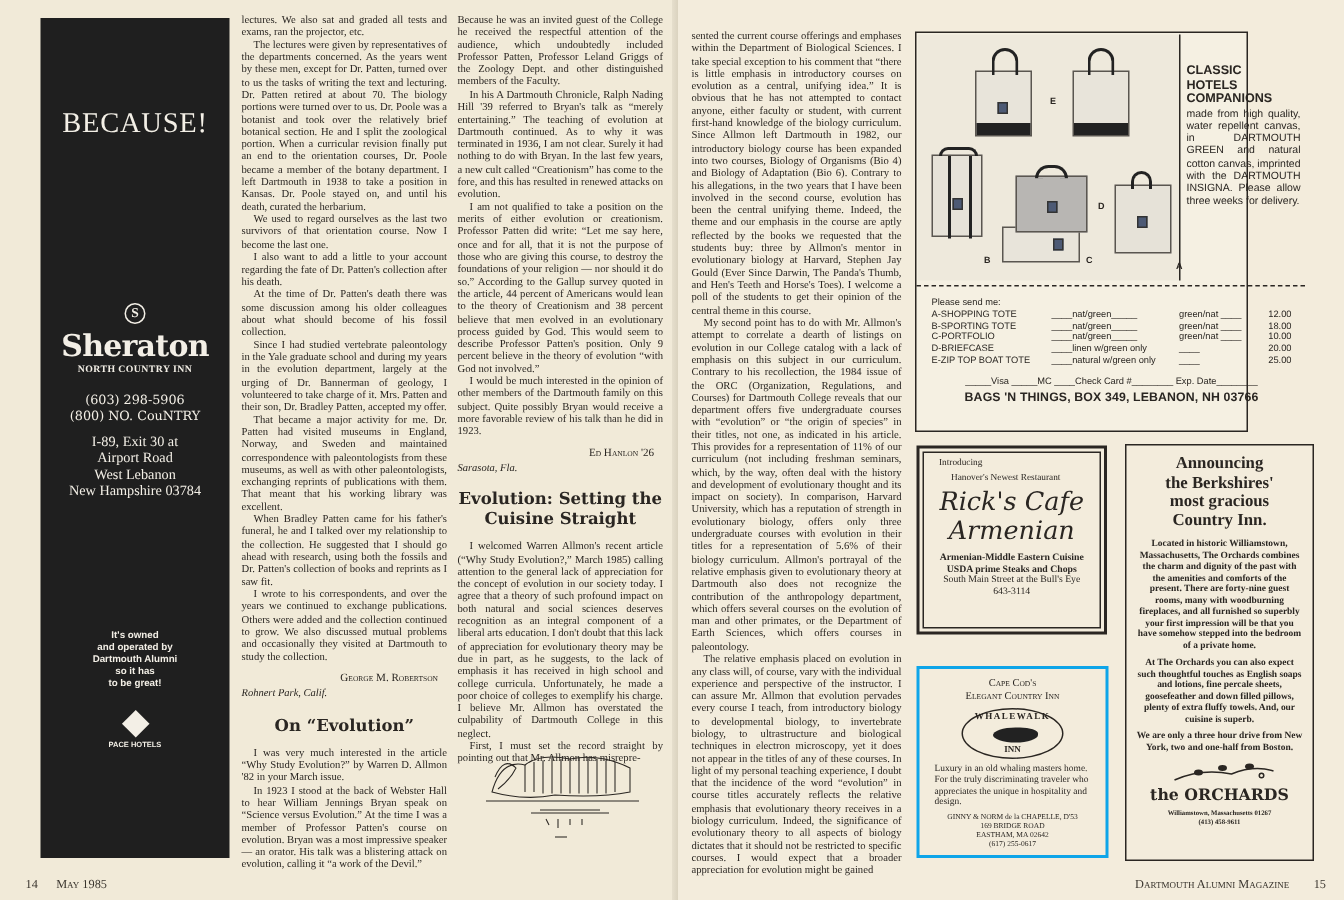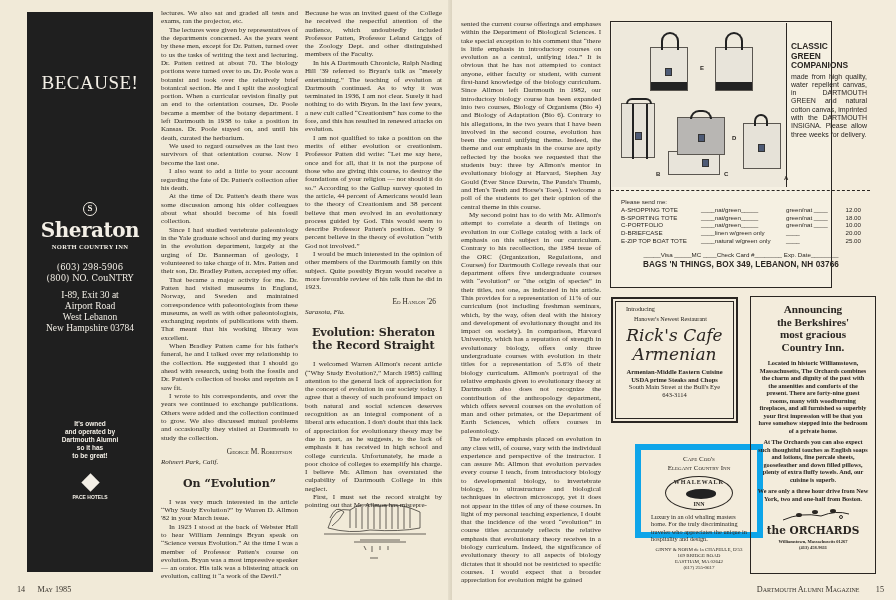--- a/index.html
+++ b/index.html
@@ -58,21 +58,21 @@
   
   .ricks { position: absolute; left: 611px; top: 297px; width: 127px; height: 126px; border: 2px solid #2a2622; padding: 2px; }
   .ricks-inner { border: 1px solid #2a2622; height: 100%; text-align: center; }
   .ricks .intro { font-size: 6.2px; line-height: 7.2px; text-align: left; padding: 3px 0 0 10px; }
   .ricks .intro2 { padding-left: 18px; }
   .ricks .name { font-family: "DejaVu Serif", serif; font-style: italic; font-size: 17px; line-height: 19px; margin-top: 4px; }
   .ricks .det { font-size: 6.5px; line-height: 7.5px; }
   .ricks .det b { font-weight: bold; }
 
   
-  .whale { position: absolute; left: 635px; top: 444px; width: 128px; height: 94px; border: 6px solid #0ea5e9; text-align: center; }
+  .whale { position: absolute; left: 611px; top: 444px; width: 128px; height: 128px; border: 2px solid #0ea5e9; text-align: center; }
   .whale .t { font-variant: small-caps; font-size: 7px; line-height: 8.5px; margin-top: 5px; }
   .whale .logo { width: 68px; height: 34px; border: 1.3px solid #2a2622; border-radius: 50%; margin: 4px auto 3px; position: relative; }
   .whale .logo .w1 { position: absolute; top: 2px; left: 0; right: 0; font-size: 6px; font-weight: bold; letter-spacing: 1px; }
   .whale .logo .w2 { position: absolute; bottom: 2px; left: 0; right: 0; font-size: 6px; font-weight: bold; }
   .whale .logo .body { position: absolute; left: 20px; top: 12px; width: 30px; height: 10px; background: #222; border-radius: 50% 40% 50% 50%; }
   .whale .desc { font-size: 6.3px; line-height: 7.4px; text-align: left; padding: 0 10px; }
   .whale .contact { font-size: 5px; line-height: 6.2px; margin-top: 4px; }
 
   
   .orch { position: absolute; left: 750px; top: 296px; width: 126px; height: 278px; border: 1px solid #2a2622; text-align: center; font-weight: bold; }
@@ -131,21 +131,21 @@
     <p>In 1923 I stood at the back of Webster Hall to hear William Jennings Bryan speak on “Science versus Evolution.” At the time I was a member of Professor Patten's course on evolution. Bryan was a most impressive speaker — an orator. His talk was a blistering attack on evolution, calling it “a work of the Devil.”</p>
   </div>
 
   <div class="col" style="left:305px; top:9px; width:137px;">
     <p class="noindent">Because he was an invited guest of the College he received the respectful attention of the audience, which undoubtedly included Professor Patten, Professor Leland Griggs of the Zoology Dept. and other distinguished members of the Faculty.</p>
     <p>In his A Dartmouth Chronicle, Ralph Nading Hill '39 referred to Bryan's talk as “merely entertaining.” The teaching of evolution at Dartmouth continued. As to why it was terminated in 1936, I am not clear. Surely it had nothing to do with Bryan. In the last few years, a new cult called “Creationism” has come to the fore, and this has resulted in renewed attacks on evolution.</p>
     <p>I am not qualified to take a position on the merits of either evolution or creationism. Professor Patten did write: “Let me say here, once and for all, that it is not the purpose of those who are giving this course, to destroy the foundations of your religion — nor should it do so.” According to the Gallup survey quoted in the article, 44 percent of Americans would lean to the theory of Creationism and 38 percent believe that men evolved in an evolutionary process guided by God. This would seem to describe Professor Patten's position. Only 9 percent believe in the theory of evolution “with God not involved.”</p>
     <p>I would be much interested in the opinion of other members of the Dartmouth family on this subject. Quite possibly Bryan would receive a more favorable review of his talk than he did in 1923.</p>
     <div class="sig">Ed Hanlon '26</div>
     <div class="place">Sarasota, Fla.</div>
-    <div class="headline">Evolution: Sheraton the Record Straight</div>
+    <div class="headline">Evolution: Setting the Cuisine Straight</div>
     <p>I welcomed Warren Allmon's recent article (“Why Study Evolution?,” March 1985) calling attention to the general lack of appreciation for the concept of evolution in our society today. I agree that a theory of such profound impact on both natural and social sciences deserves recognition as an integral component of a liberal arts education. I don't doubt that this lack of appreciation for evolutionary theory may be due in part, as he suggests, to the lack of emphasis it has received in high school and college curricula. Unfortunately, he made a poor choice of colleges to exemplify his charge. I believe Mr. Allmon has overstated the culpability of Dartmouth College in this neglect.</p>
     <p>First, I must set the record straight by pointing out that Mr. Allmon has misrepre-</p>
   </div>
 
   <svg class="sketch" viewBox="0 0 110 72">
     <g stroke="#2a2622" stroke-width="0.7" fill="none">
       <path d="M8 30 Q14 8 30 12 Q40 4 60 8 Q80 4 100 14 L100 30 Q80 34 50 32 Q30 36 8 30Z"></path>
       <path d="M30 12 L30 30 M36 10 L36 30 M42 9 L42 31 M48 8 L48 31 M54 8 L54 31 M60 8 L60 31 M66 7 L66 31 M72 7 L72 31 M78 8 L78 31 M84 9 L84 31 M90 10 L90 30"></path>
       <path d="M10 20 Q16 6 24 14 Q20 22 12 28"></path>
       <path d="M4 36 L106 36"></path>
@@ -209,21 +209,21 @@
     <div class="bag-label" style="left:120px;top:112px;">D</div>
     <div class="bag" style="left:131px;top:100px;width:38px;height:46px;background:#e6e2d8;">
       <div class="handle" style="left:10px;top:-10px;width:14px;height:12px;"></div>
       <div class="crest" style="left:14px;top:20px;"></div>
     </div>
     <div class="bag-label" style="left:172px;top:152px;">A</div>
   </div>
   <div class="canvas-text">
     <div class="h">
       <div>CLASSIC</div>
-      <div>GREEN</div>
+      <div>HOTELS</div>
       <div>COMPANIONS</div>
     </div>
     <div class="b">made from high quality, water repellent canvas, in DARTMOUTH GREEN and natural cotton canvas, imprinted with the DARTMOUTH INSIGNA. Please allow three weeks for delivery.</div>
   </div>
   <div class="dash"></div>
   <div class="order">
     <div>Please send me:</div>
     <div class="order-row">
       <span class="nm">A-SHOPPING TOTE</span>
       <span class="c1">____nat/green_____</span>

